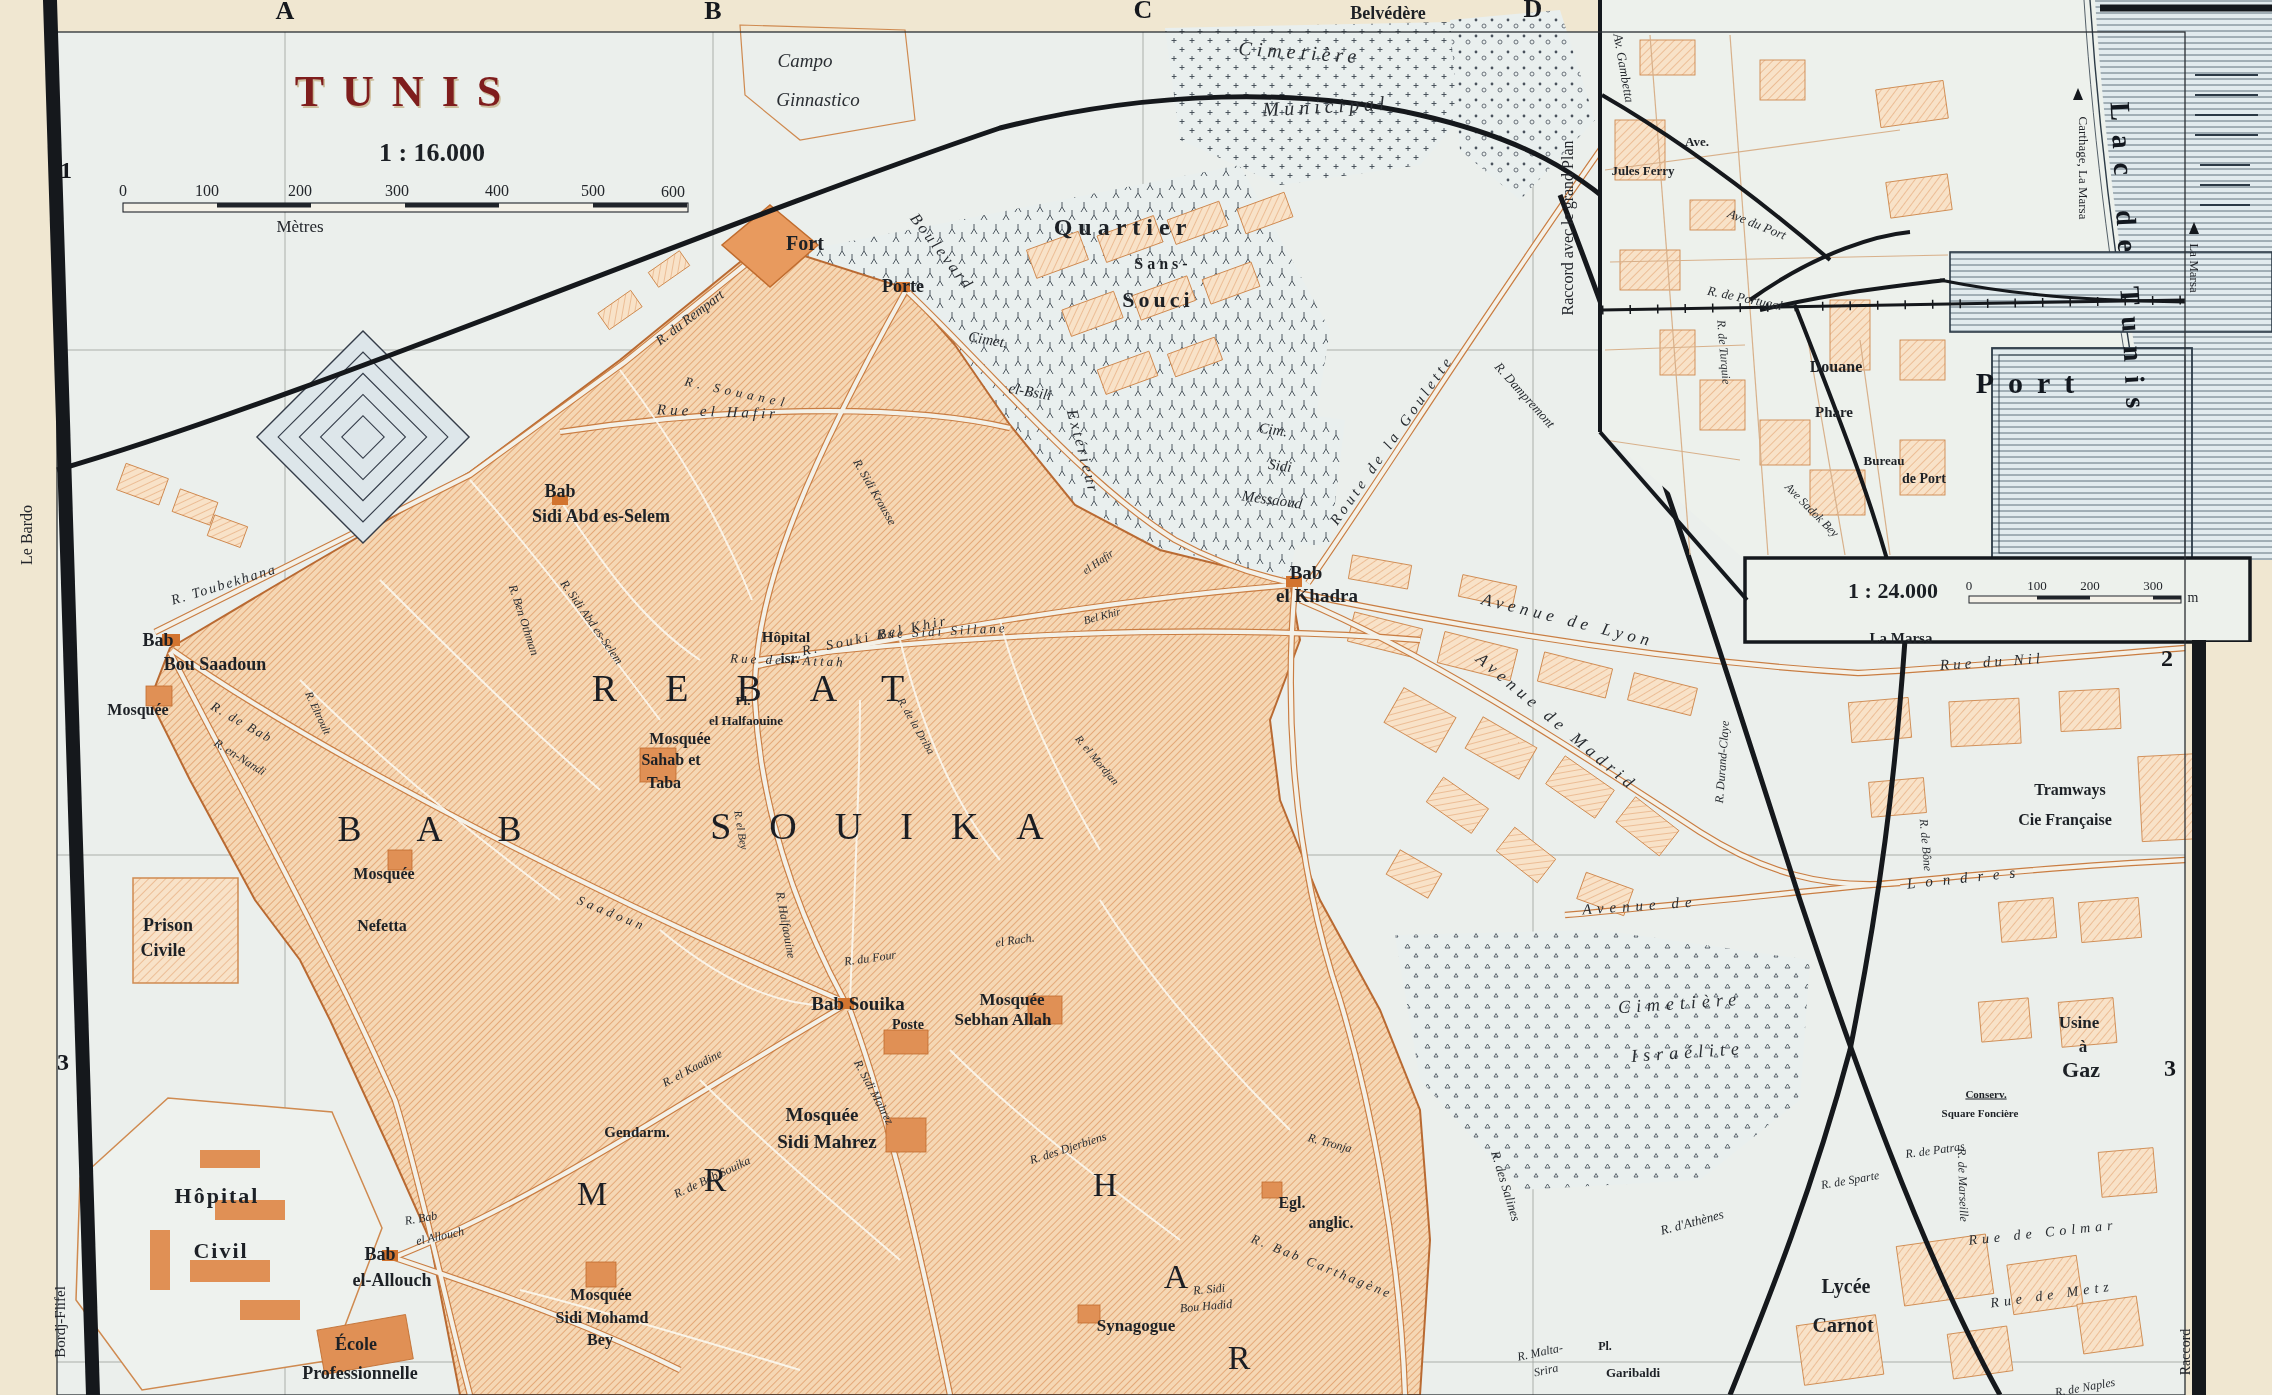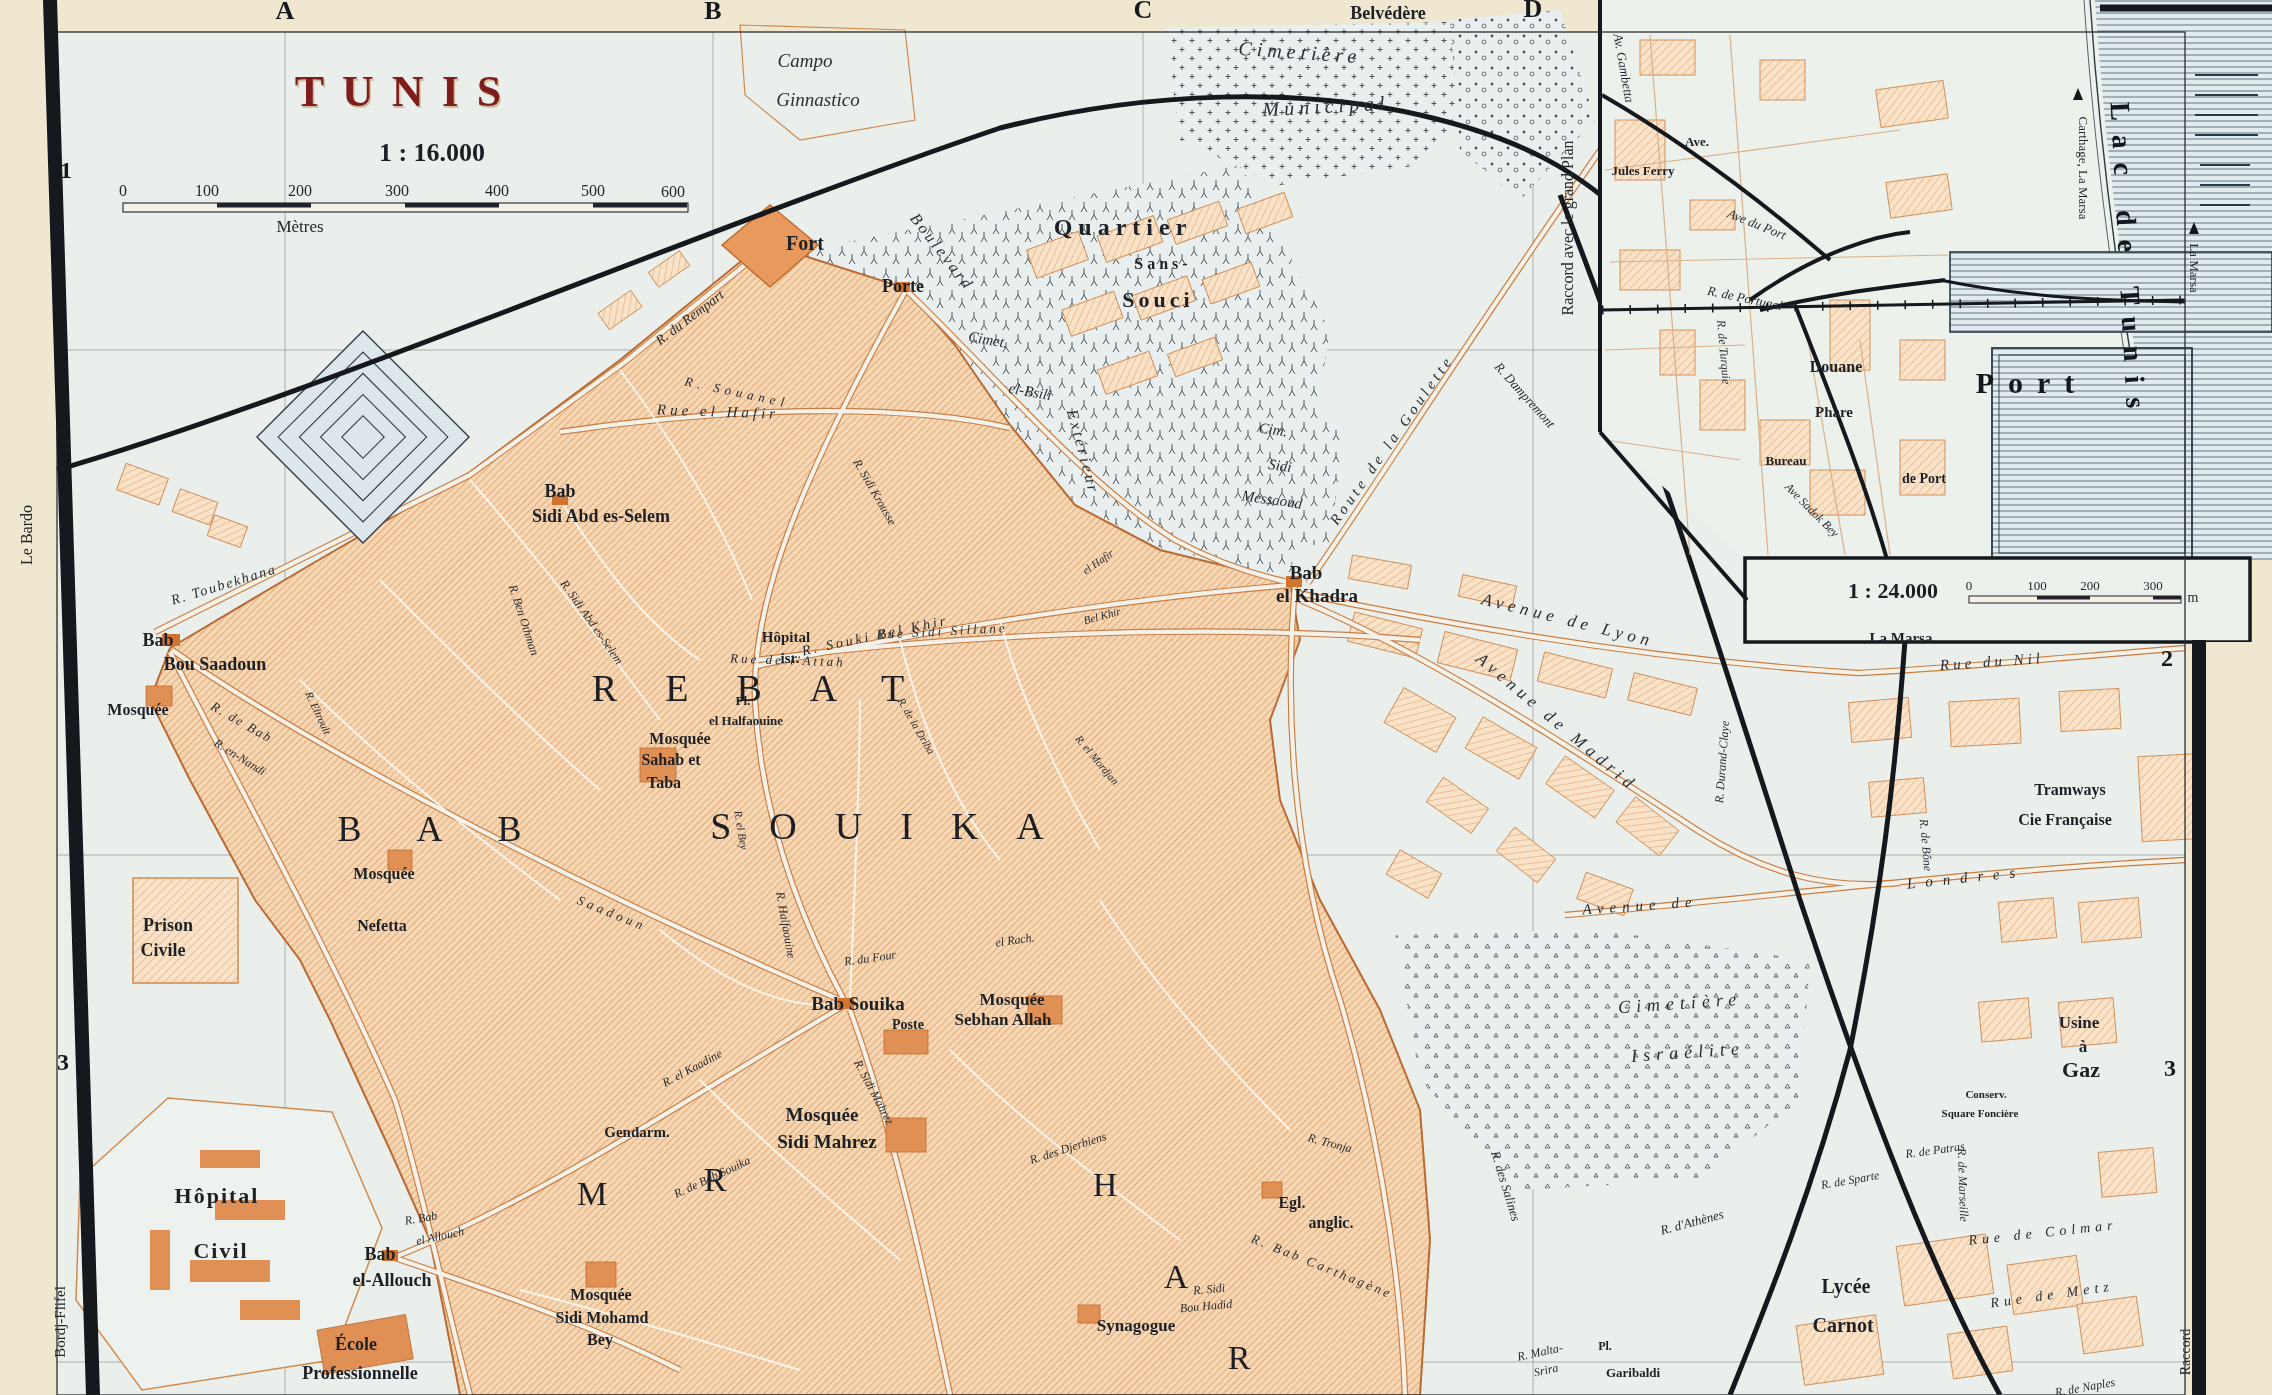--- a/index.html
+++ b/index.html
@@ -451,21 +451,21 @@
       <span class="lb L-street" style="left: 788px; top: 660px; font-size: 13px; letter-spacing: 3px; transform: translate(-50%, -50%) rotate(2deg);">Rue de l'Attah</span>
       <span class="lb L-street" style="left: 1640px; top: 906px; font-size: 15px; letter-spacing: 6px; transform: translate(-50%, -50%) rotate(-4deg);">Avenue de</span>
       <span class="lb L-street" style="left: 1966px; top: 878px; font-size: 15px; letter-spacing: 10px; transform: translate(-50%, -50%) rotate(-6deg);">Londres</span>
       <span class="lb L-ital" style="left: 1680px; top: 1003px; font-size: 18px; letter-spacing: 6px; transform: translate(-50%, -50%) rotate(-4deg);">Cimetière</span>
       <span class="lb L-ital" style="left: 1688px; top: 1052px; font-size: 18px; letter-spacing: 6px; transform: translate(-50%, -50%) rotate(-4deg);">Israélite</span>
       <span class="lb L-place" style="left: 2070px; top: 790px; font-size: 16px; transform: translate(-50%, -50%) rotate(0deg);">Tramways</span>
       <span class="lb L-place" style="left: 2065px; top: 820px; font-size: 16px; transform: translate(-50%, -50%) rotate(0deg);">Cie Française</span>
       <span class="lb L-place" style="left: 2079px; top: 1022px; font-size: 17px; transform: translate(-50%, -50%) rotate(0deg);">Usine</span>
       <span class="lb L-place" style="left: 2083px; top: 1046px; font-size: 17px; transform: translate(-50%, -50%) rotate(0deg);">à</span>
       <span class="lb L-place" style="left: 2081px; top: 1070px; font-size: 22px; transform: translate(-50%, -50%) rotate(0deg);">Gaz</span>
-      <span class="lb L-place" style="left: 1986px; top: 1094px; font-size: 11px; transform: translate(-50%, -50%) rotate(0deg);">Conserv.</span>
+      <span class="lb L-place" style="left: 1986px; top: 1094px; font-size: 11px; transform: translate(-50%, -50%) rotate(0deg); text-decoration: underline;">Conserv.</span>
       <span class="lb L-place" style="left: 1970px; top: 1113px; font-size: 11px; transform: translate(-50%, -50%) rotate(0deg); padding-left: 20px;">Square Foncière</span>
       <span class="lb L-street" style="left: 1850px; top: 1180px; font-size: 12px; transform: translate(-50%, -50%) rotate(-10deg);">R. de Sparte</span>
       <span class="lb L-street" style="left: 1935px; top: 1150px; font-size: 12px; transform: translate(-50%, -50%) rotate(-8deg);">R. de Patras</span>
       <span class="lb L-street" style="left: 1963px; top: 1185px; font-size: 12px; transform: translate(-50%, -50%) rotate(88deg);">R. de Marseille</span>
       <span class="lb L-street" style="left: 2043px; top: 1233px; font-size: 14px; letter-spacing: 5px; transform: translate(-50%, -50%) rotate(-6deg);">Rue de Colmar</span>
       <span class="lb L-street" style="left: 2052px; top: 1295px; font-size: 14px; letter-spacing: 5px; transform: translate(-50%, -50%) rotate(-8deg);">Rue de Metz</span>
       <span class="lb L-street" style="left: 2085px; top: 1387px; font-size: 12px; transform: translate(-50%, -50%) rotate(-10deg);">R. de Naples</span>
       <span class="lb L-place" style="left: 1846px; top: 1286px; font-size: 20px; transform: translate(-50%, -50%) rotate(0deg);">Lycée</span>
       <span class="lb L-place" style="left: 1843px; top: 1325px; font-size: 20px; transform: translate(-50%, -50%) rotate(0deg);">Carnot</span>
       <span class="lb L-street" style="left: 1926px; top: 845px; font-size: 12px; transform: translate(-50%, -50%) rotate(85deg);">R. de Bône</span>
@@ -473,21 +473,21 @@
       <span class="lb L-street" style="left: 1992px; top: 662px; font-size: 15px; letter-spacing: 4px; transform: translate(-50%, -50%) rotate(-4deg);">Rue du Nil</span>
       <span class="lb L-place" style="left: 1901px; top: 638px; font-size: 15px; transform: translate(-50%, -50%) rotate(0deg);">La Marsa</span>
       <span class="lb L-street" style="left: 1624px; top: 68px; font-size: 13px; transform: translate(-50%, -50%) rotate(80deg);">Av. Gambetta</span>
       <span class="lb L-place" style="left: 1697px; top: 141px; font-size: 13px; transform: translate(-50%, -50%) rotate(0deg);">Ave.</span>
       <span class="lb L-place" style="left: 1643px; top: 170px; font-size: 13px; transform: translate(-50%, -50%) rotate(0deg);">Jules Ferry</span>
       <span class="lb L-street" style="left: 1757px; top: 224px; font-size: 13px; transform: translate(-50%, -50%) rotate(22deg);">Ave du Port</span>
       <span class="lb L-street" style="left: 1745px; top: 298px; font-size: 13px; transform: translate(-50%, -50%) rotate(12deg);">R. de Portugal</span>
       <span class="lb L-street" style="left: 1724px; top: 352px; font-size: 12px; transform: translate(-50%, -50%) rotate(85deg);">R. de Turquie</span>
       <span class="lb L-place" style="left: 1836px; top: 367px; font-size: 16px; transform: translate(-50%, -50%) rotate(0deg);">Douane</span>
       <span class="lb L-place" style="left: 1834px; top: 412px; font-size: 15px; transform: translate(-50%, -50%) rotate(0deg);">Phare</span>
-      <span class="lb L-place" style="left: 1774px; top: 460px; font-size: 13px; transform: translate(-50%, -50%) rotate(0deg); padding-left: 24px;">Bureau</span>
+      <span class="lb L-place" style="left: 1884px; top: 460px; font-size: 13px; transform: translate(-50%, -50%) rotate(0deg);">Bureau</span>
       <span class="lb L-place" style="left: 1924px; top: 479px; font-size: 14px; transform: translate(-50%, -50%) rotate(0deg);">de Port</span>
       <span class="lb L-street" style="left: 1812px; top: 510px; font-size: 12px; transform: translate(-50%, -50%) rotate(45deg);">Ave Sadok Bey</span>
       <span class="lb L-water" style="left: 2032px; top: 383px; font-size: 30px; letter-spacing: 14px; transform: translate(-50%, -50%) rotate(0deg);">Port</span>
       <span class="lb L-water" style="left: 2128px; top: 262px; font-size: 28px; letter-spacing: 14px; transform: translate(-50%, -50%) rotate(87deg);">Lac de Tunis</span>
       <span class="lb L-margin" style="left: 2083px; top: 168px; font-size: 13px; transform: translate(-50%, -50%) rotate(90deg);">Carthage, La Marsa</span>
       <span class="lb L-margin" style="left: 2194px; top: 268px; font-size: 13px; transform: translate(-50%, -50%) rotate(90deg);">La Marsa</span>
       <span class="lb L-sub" style="left: 1893px; top: 591px; font-size: 22px; transform: translate(-50%, -50%) rotate(0deg);">1 : 24.000</span>
       <span class="lb L-num" style="left: 1969px; top: 585px; font-size: 13px; transform: translate(-50%, -50%) rotate(0deg);">0</span>
       <span class="lb L-num" style="left: 2037px; top: 585px; font-size: 13px; transform: translate(-50%, -50%) rotate(0deg);">100</span>
       <span class="lb L-num" style="left: 2090px; top: 585px; font-size: 13px; transform: translate(-50%, -50%) rotate(0deg);">200</span>

